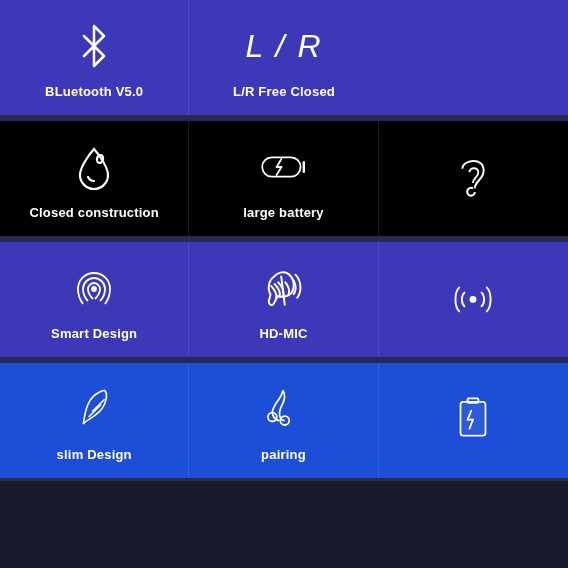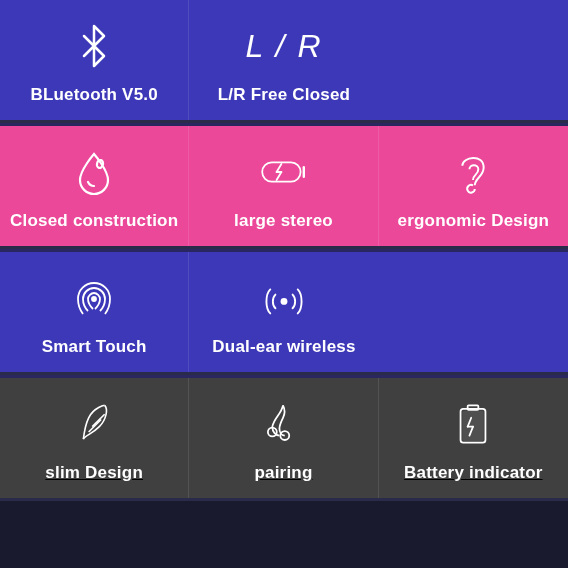--- a/index.html
+++ b/index.html
@@ -32,38 +32,38 @@
       color: white;
       margin-bottom: 10px;
       display: flex;
       align-items: center;
       justify-content: center;
       height: 56px;
     }
 
     .cell-label {
       color: white;
-      font-size: 17px;
+      font-size: 13px;
       font-weight: 600;
       text-align: center;
       line-height: 1.3;
       letter-spacing: 0.2px;
     }
 
     
     .row1 { background: #3d38b8; }
 
     
-    .row2 { background: #ec4899; }
+    .row2 { background: #000000; }
 
     
     .row3 { background: #3d38b8; }
 
     
-    .row4 { background: #404040; text-decoration: underline; }
+    .row4 { background: #1d4ed8; }
 
     .divider {
       height: 3px;
       background: #2a2760;
     }
 
     
     svg {
       width: 48px;
       height: 48px;
@@ -122,62 +122,76 @@
   <div class="cell">
     <div class="icon-wrap">
       <svg viewBox="0 0 60 36" stroke="white" stroke-width="2.2" fill="none">
         <rect x="4" y="6" width="48" height="24" rx="12"></rect>
         <line x1="56" y1="12" x2="56" y2="24" stroke-width="3" stroke-linecap="round"></line>
         <line x1="28" y1="8" x2="22" y2="18" stroke-linecap="round"></line>
         <line x1="22" y1="18" x2="28" y2="18" stroke-linecap="round"></line>
         <line x1="28" y1="18" x2="22" y2="28" stroke-linecap="round"></line>
       </svg>
     </div>
-    <span class="cell-label">large stereo</span>
+    <span class="cell-label">large battery</span>
   </div>
   <div class="cell">
     <div class="icon-wrap">
       <svg viewBox="0 0 48 54" stroke="white" stroke-width="2.2" fill="none">
         <path d="M12 20 C12 10 36 6 36 22 C36 32 26 34 26 42"></path>
         <path d="M26 46 C26 50 20 52 18 48 C16 44 20 40 24 42"></path>
         <path d="M20 24 C20 18 30 18 30 24 C30 30 24 30 24 36"></path>
       </svg>
     </div>
-    <span class="cell-label">ergonomic Design</span>
   </div>
 </div>
 
 <div class="divider"></div>
 
 <div class="grid-section row3">
   <div class="cell">
     <div class="icon-wrap">
       <svg class="fingerprint-svg" viewBox="0 0 50 50" stroke="white" stroke-width="1.8" fill="none">
         <path d="M25 10 C16 10 9 17 9 26 C9 32 11 37 14 41"></path>
         <path d="M25 10 C34 10 41 17 41 26 C41 32 39 37 36 41"></path>
         <path d="M25 15 C19 15 14 20 14 26 C14 31 16 35 19 38"></path>
         <path d="M25 15 C31 15 36 20 36 26 C36 31 34 35 31 38"></path>
         <path d="M25 20 C22 20 19 23 19 26 C19 30 21 33 24 36"></path>
         <path d="M25 20 C28 20 31 23 31 26 C31 30 29 33 26 36"></path>
         <circle cx="25" cy="26" r="2" fill="white"></circle>
       </svg>
     </div>
-    <span class="cell-label">Smart Touch</span>
+    <span class="cell-label">Smart Design</span>
+  </div>
+  <div class="cell">
+    <div class="icon-wrap">
+      <svg viewBox="0 0 48 54" stroke="white" stroke-width="2.2" fill="none">
+        <path d="M10 24 C14 28 18 34 16 40"></path>
+        <path d="M14 22 C18 26 22 32 20 38"></path>
+        <path d="M18 20 C22 24 26 30 24 36"></path>
+        <line x1="22" y1="14" x2="26" y2="46" stroke-linecap="round"></line>
+        <path d="M26 20 C30 24 32 30 30 36"></path>
+
+        <path d="M28 10 C36 14 38 24 34 32 C30 36 24 38 18 36 L14 44 C12 48 8 46 8 42 L10 34 C6 28 8 18 14 14 C18 10 24 8 28 10 Z" stroke-linejoin="round"></path>
+        <path d="M34 16 C38 20 40 28 36 34" stroke-linecap="round"></path>
+        <path d="M38 12 C44 18 46 30 40 38" stroke-linecap="round"></path>
+      </svg>
+    </div>
+    <span class="cell-label">HD-MIC</span>
   </div>
   <div class="cell">
     <div class="icon-wrap">
       <svg viewBox="0 0 56 48" stroke="white" stroke-width="2.2" fill="none">
         <circle cx="28" cy="28" r="4" fill="white" stroke="none"></circle>
         <path d="M18 20 C14 24 14 32 18 36" stroke-linecap="round"></path>
         <path d="M38 20 C42 24 42 32 38 36" stroke-linecap="round"></path>
         <path d="M12 14 C6 20 6 36 12 42" stroke-linecap="round"></path>
         <path d="M44 14 C50 20 50 36 44 42" stroke-linecap="round"></path>
       </svg>
     </div>
-    <span class="cell-label">Dual-ear wireless</span>
   </div>
 </div>
 
 <div class="divider"></div>
 
 <div class="grid-section row4">
   <div class="cell">
     <div class="icon-wrap">
       <svg viewBox="0 0 48 54" stroke="white" stroke-width="1.8" fill="none">
         <path d="M36 6 C40 10 38 22 30 30 C22 38 14 40 12 44"></path>
@@ -204,15 +218,14 @@
     <div class="icon-wrap">
       <svg viewBox="0 0 44 54" stroke="white" stroke-width="2" fill="none">
         <rect x="8" y="10" width="28" height="38" rx="3"></rect>
         <rect x="16" y="6" width="12" height="5" rx="1"></rect>
         <line x1="20" y1="20" x2="16" y2="30" stroke-linecap="round"></line>
         <line x1="16" y1="30" x2="22" y2="30" stroke-linecap="round"></line>
         <line x1="22" y1="30" x2="18" y2="40" stroke-linecap="round"></line>
         <rect x="10" y="12" width="24" height="34" rx="2" fill="rgba(255,255,255,0.08)" stroke="none"></rect>
       </svg>
     </div>
-    <span class="cell-label">Battery indicator</span>
   </div>
 </div>
 
 </body></html>

